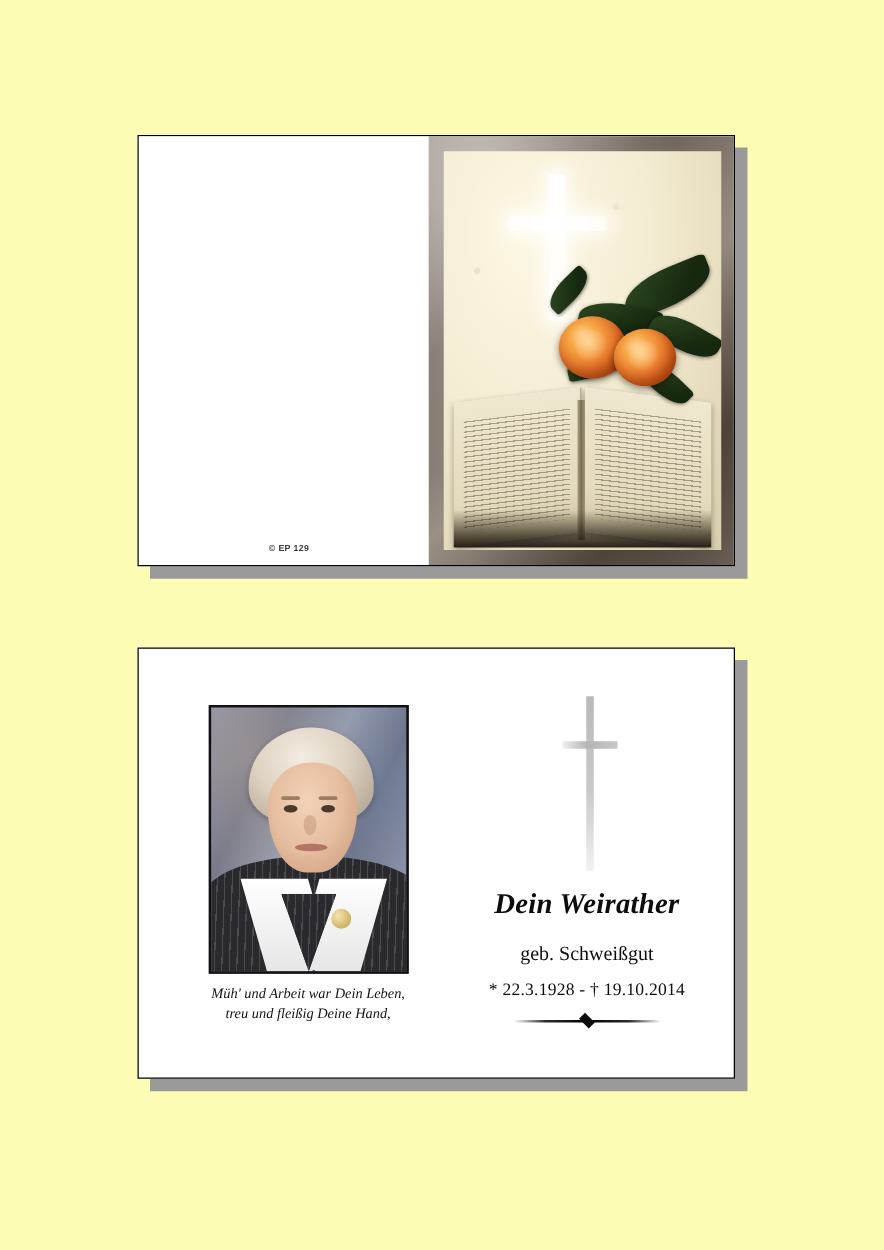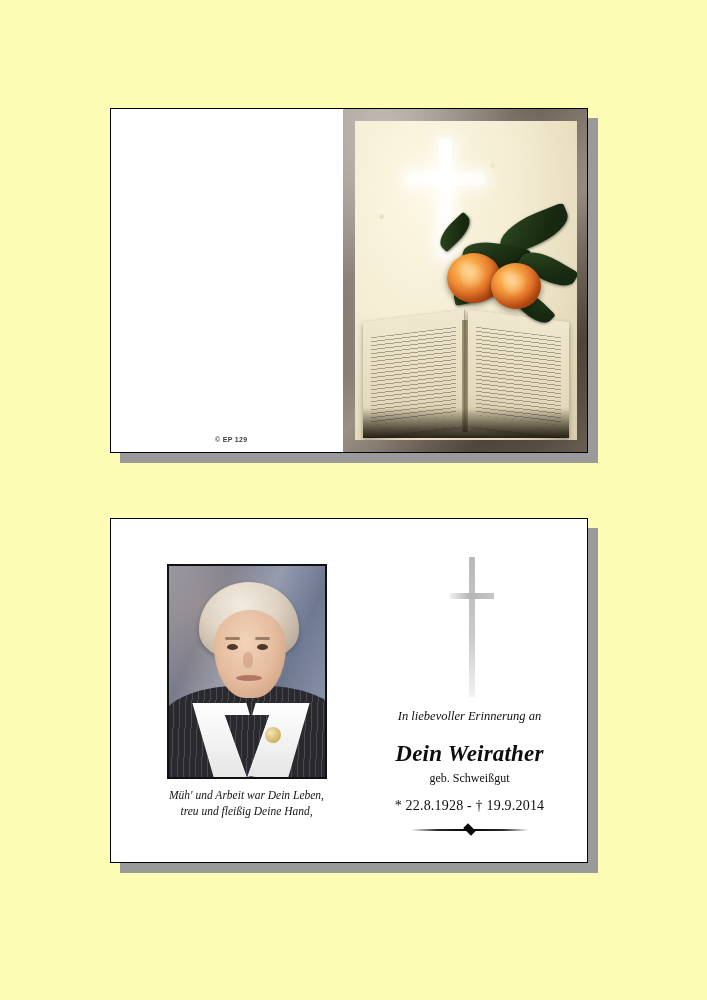--- a/index.html
+++ b/index.html
@@ -436,22 +436,22 @@
     margin-bottom: 4px;
   }
   .mem-name {
     font-style: italic;
     font-weight: bold;
     font-size: 23px;
     letter-spacing: 0.2px;
     line-height: 28px;
   }
   .mem-born {
-    font-size: 12px;
-    margin-top: 3px;
+    font-size: 16px;
+    margin-top: 18px;
   }
   .mem-dates {
     font-size: 14px;
     margin-top: 12px;
     letter-spacing: 0.2px;
   }
   .ornament {
     margin: 10px auto 0;
     width: 118px;
     height: 12px;
@@ -554,24 +554,23 @@
     </div>
 
     <div class="inner-right">
 
       <div class="grey-cross">
         <div class="gv"></div>
         <div class="gh"></div>
       </div>
 
       <div class="memorial">
-        <div class="mem-intro">In liebevoller Erinnerung an</div>
         <div class="mem-name">Dein Weirather</div>
         <div class="mem-born">geb. Schweißgut</div>
-        <div class="mem-dates">* 22.8.1928 - † 19.9.2014</div>
+        <div class="mem-dates">* 22.3.1928 - † 19.10.2014</div>
         <div class="ornament">
           <div class="bar"></div>
           <div class="diamond"></div>
         </div>
       </div>
 
     </div>
 
   </div>
 </div>

